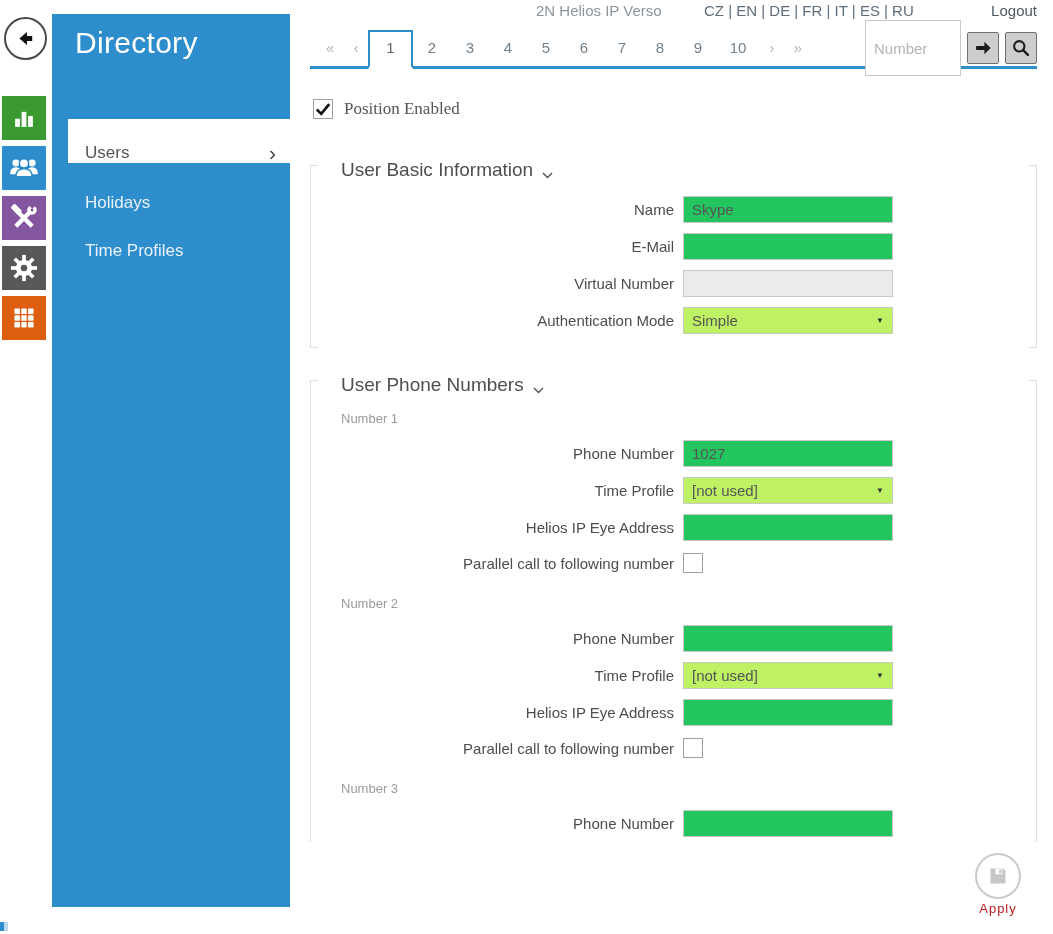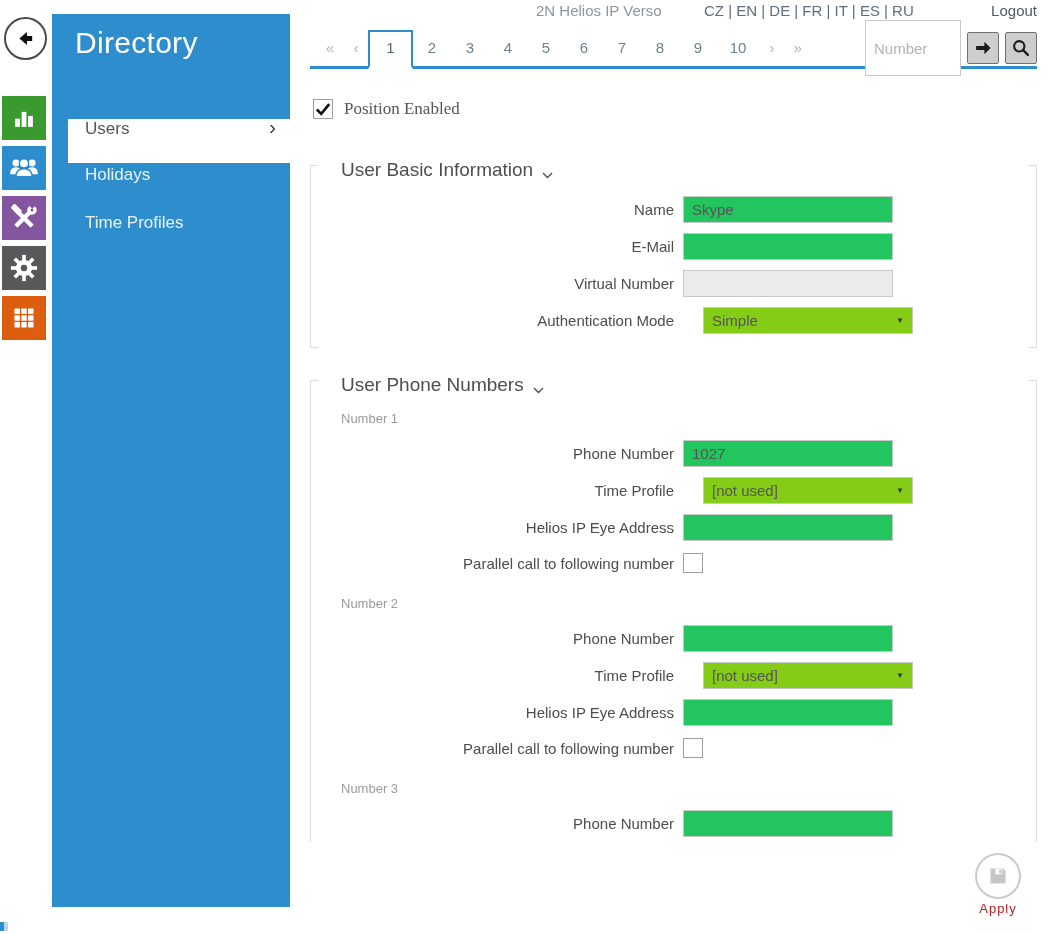--- a/index.html
+++ b/index.html
@@ -23,21 +23,21 @@
   .tile {
     position:absolute; left:2px; width:44px; height:44px;
     display:flex; align-items:center; justify-content:center; cursor:pointer;
   }
 
   
   .panel { position:absolute; left:52px; top:14px; width:238px; height:893px; background:#2e8dcc; }
   .panel-title { margin:12px 0 0 23px; font-size:30px; font-weight:400; color:#fff; letter-spacing:.3px; }
   .menu { position:absolute; top:105px; left:0; right:0; }
   .menu-item {
-    height:48px; display:flex; align-items:flex-start; padding-left:33px;
+    height:48px; display:flex; align-items:flex-end; padding-left:33px;
     color:#e8f2fa; font-size:17px; cursor:pointer;
   }
   .menu-item.active {
     height:44px; background:#fff; color:#555; margin-left:16px;
     padding-left:17px; padding-right:14px; justify-content:space-between; margin-bottom:2px;
   }
   .chev { font-size:21px; color:#3c3c3c; line-height:1; margin-top:-3px; }
 
   
   .tabs {
@@ -87,22 +87,22 @@
   .row { display:flex; align-items:center; margin-bottom:10px; }
   .row:last-child { margin-bottom:0; }
   .row.chk { margin-top:12px; }
   .flabel { display:block; width:333px; text-align:right; margin-right:9px; font-size:15px; color:#4d4d4d; line-height:17px; }
   .tbox {
     width:192px; height:25px; border:1px solid #c9c9c9; padding:0 8px;
     font-size:15px; color:#555; font-family:inherit; outline:none; background:#22c55e;
   }
   .tbox:disabled { background:#ececec; color:#777; }
   .sbox {
-    width:192px; height:25px; border:1px solid #c9c9c9; background:#84cc16;
-    display:flex; align-items:center; padding:0 8px; cursor:pointer;margin-left:20px;
+    width:192px; height:25px; border:1px solid #c9c9c9; background:#bef264;
+    display:flex; align-items:center; padding:0 8px; cursor:pointer;
   }
   .sval { flex:1; font-size:15px; color:#555; }
   .sarrow { font-size:8px; color:#333; }
   .group-label { margin:23px 0 14px; font-size:13px; color:#9b9b9b; }
   .group:first-child > .group-label { margin-top:5px; }
 
   
   .apply { position:absolute; left:968px; top:853px; width:60px; text-align:center; cursor:pointer; }
   .apply-circle {
     width:42px; height:42px; border:2px solid #cbcbcb; border-radius:50%; background:#fff;

